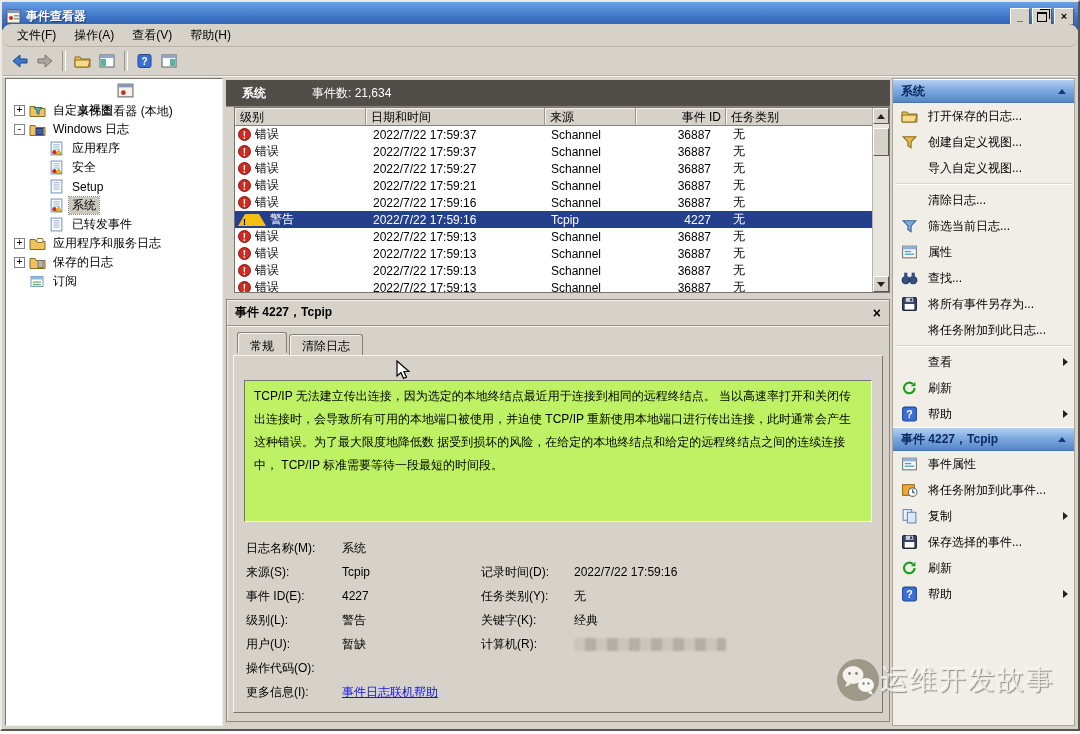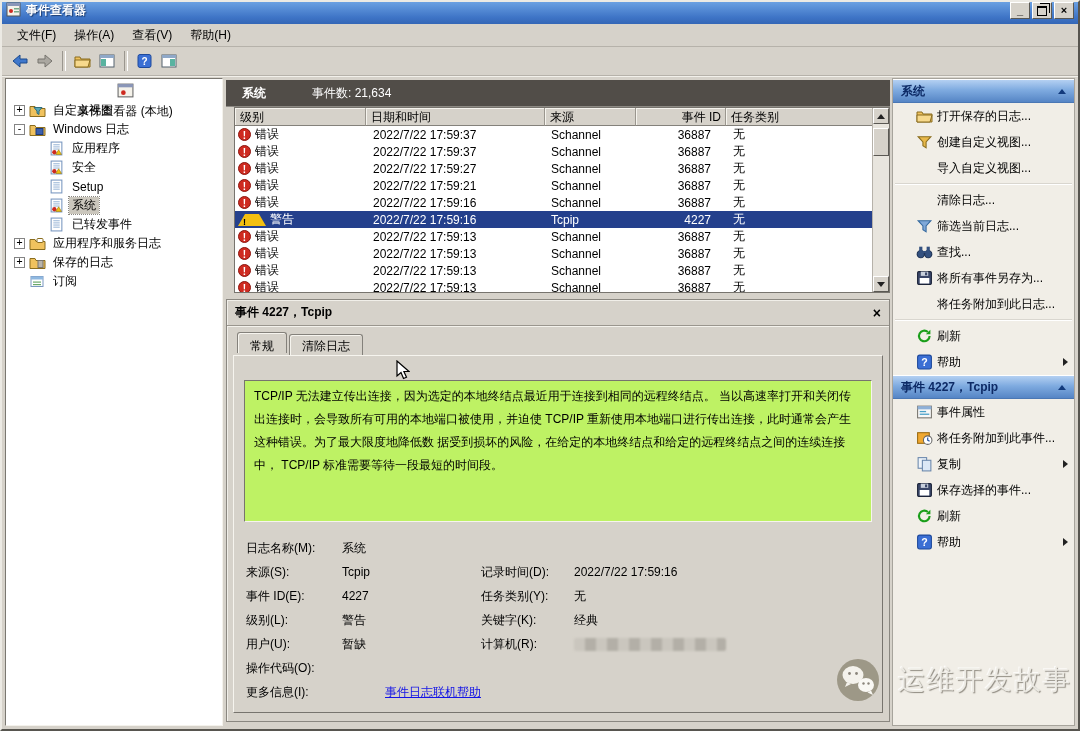--- a/index.html
+++ b/index.html
@@ -4,31 +4,31 @@
 <style>
   html,body{margin:0;padding:0;}
   body{width:1080px;height:734px;position:relative;background:#fff;
        font-family:"Liberation Sans","DejaVu Sans",sans-serif;font-size:12px;color:#000;
        -webkit-font-smoothing:antialiased;overflow:hidden;}
   .win{position:absolute;left:0;top:0;width:1080px;height:731px;background:#d6d2ca;
        border:2px solid;border-color:#eceae4 #57554f #57554f #eceae4;box-sizing:border-box;}
   
   .titlebar{position:absolute;left:0;top:0;right:0;height:28px;
             background:linear-gradient(180deg,#6aa0e2 0%,#3e74c6 55%,#2a5aa8 100%);
-            display:flex;align-items:flex-start;padding:0 4px;box-sizing:border-box;}
+            display:flex;align-items:center;padding:0 4px;box-sizing:border-box;}
   .titlebar .title{color:#fff;font-weight:bold;margin-left:5px;text-shadow:1px 1px 1px #1b3a6e;}
   .winbtns{margin-left:auto;display:flex;gap:2px;}
   .wb{width:20px;height:17px;background:#d6d2ca;border:1px solid;
       border-color:#fff #5a5853 #5a5853 #fff;font-size:11px;font-weight:bold;line-height:13px;
       text-align:center;font-family:"Liberation Sans",sans-serif;padding:0;cursor:default;}
   .restore-glyph{display:inline-block;width:8px;height:7px;border:1px solid #000;border-top:2px solid #000;
       box-shadow:2px -2px 0 -0px #d6d2ca,3px -3px 0 -0px #000;margin-top:3px;}
   
   .menubar{position:absolute;left:0;top:22px;right:0;height:22px;display:flex;align-items:center;
-           padding-left:6px;gap:0;background:#d6d2ca;border-bottom:1px solid #b6b2aa;}
+           padding-left:6px;gap:0;background:#d6d2ca;border-bottom:1px solid #b6b2aa;border-radius:9px;}
   .menu-item{padding:2px 9px;}
   .toolbar{position:absolute;left:0;top:45px;right:0;height:28px;display:flex;align-items:center;
            padding-left:6px;background:#d6d2ca;border-bottom:1px solid #b6b2aa;box-shadow:0 1px 0 #f2f0ea;}
   .tbtn{width:24px;height:22px;display:flex;align-items:center;justify-content:center;margin-right:1px;}
   .tsep{width:2px;height:20px;border-left:1px solid #9a968e;border-right:1px solid #fff;margin:0 4px;}
   
   .client{position:absolute;left:3px;top:76px;right:3px;bottom:3px;}
   .tree-pane{position:absolute;left:0;top:0;width:218px;bottom:0;background:#fff;
              border:1px solid;border-color:#7a7770 #f4f2ec #f4f2ec #7a7770;box-sizing:border-box;
              padding-top:3px;overflow:hidden;}
@@ -82,40 +82,40 @@
   .tab{padding:3px 12px 0;border:1px solid #84817b;border-bottom:none;background:#d6d2ca;
        border-radius:3px 3px 0 0;margin-right:2px;box-shadow:inset 1px 1px 0 #f6f4ee;}
   .tab.active{position:relative;top:-2px;padding-top:5px;z-index:4;}
   .tabpage{position:absolute;left:6px;top:55px;right:6px;bottom:8px;
            border:1px solid;border-color:#f6f4ee #77746e #77746e #f6f4ee;background:#d6d2ca;}
   .desc{margin:24px 10px 0;height:142px;border:1px solid;border-color:#77746e #f6f4ee #f6f4ee #77746e;
         padding:4px 9px;line-height:23px;overflow:hidden;box-sizing:border-box;background:#bef264;}
   .fields{margin:14px 0 0 12px;}
   .frow{display:flex;height:24px;align-items:center;}
   .fl1{width:96px;} .fv1{width:139px;} .fl2{width:93px;} .fv2{flex:1;}
-  .linkval a,.link{color:#1414e6;text-decoration:underline;text-align:right;}
+  .linkval a,.link{color:#1414e6;text-decoration:underline;}
   .blurval{display:inline-block;width:152px;height:13px;border-radius:2px;vertical-align:middle;
            background:repeating-linear-gradient(90deg,#cac6be 0 11px,#b3afa7 11px 22px);filter:blur(1.2px);}
   
   .actions{position:absolute;left:887px;top:0;right:0;bottom:0;background:#f1eee7;
            border:1px solid #a7a49c;box-sizing:border-box;overflow:hidden;}
   .a-header{height:21px;line-height:21px;font-weight:bold;padding-left:8px;border-bottom:1px solid #cac7c0;
             box-shadow:0 1px 0 #fff;}
   .a-sec-h{height:22px;background:linear-gradient(180deg,#b4d0f2 0%,#7fabe0 45%,#5585c5 100%);
            color:#0d2a66;font-weight:bold;display:flex;align-items:center;padding:0 8px;
            border-top:1px solid #fff;border-bottom:1px solid #4a77b4;}
   .a-sec-h .arr{margin-left:auto;width:0;height:0;border-left:4px solid transparent;
                 border-right:4px solid transparent;border-bottom:5px solid #123a7c;}
-  .a-item{height:26px;display:flex;align-items:center;padding:0 6px 0 8px;gap:4px;margin-left:15px;}
+  .a-item{height:26px;display:flex;align-items:center;padding:0 6px 0 8px;gap:10px;}
   .a-item .aicon{width:17px;height:16px;flex:0 0 17px;}
   .a-item .alabel{white-space:nowrap;overflow:hidden;}
   .a-item .sub{margin-left:auto;}
   .a-sep{height:0;border-top:1px solid #d9d6cf;border-bottom:1px solid #fff;margin:2px 2px;}
   
-  .watermark{position:absolute;left:836px;top:658px;display:flex;align-items:center;gap:18px;z-index:50;}
+  .watermark{position:absolute;left:836px;top:658px;display:flex;align-items:center;gap:1px;z-index:50;}
   .wm-text{font-size:27px;color:rgba(238,236,230,0.95);letter-spacing:2px;
            text-shadow:1px 1px 1px rgba(120,115,105,0.8),-1px -1px 0 rgba(255,255,255,0.7);}
   .cursor{position:absolute;left:396px;top:360px;z-index:60;}
 </style>
 </head>
 <body>
 
 <div class="win">
 
   <div class="titlebar">
@@ -500,20 +500,29 @@
         <span class="alabel">清除日志...</span>
       </div>
       <div class="a-item">
         <svg class="aicon" viewBox="0 0 16 14">
             <path d="M2 2h12l-4.5 5v5.5L6.5 10.5V7z" fill="#7fa8d8" stroke="#35699f"></path>
           </svg>
         <span class="alabel">筛选当前日志...</span>
       </div>
       <div class="a-item">
         <svg class="aicon" viewBox="0 0 16 14">
+            <rect x="1.5" y="1.5" width="13" height="11" fill="#f7f7f7" stroke="#77746e"></rect>
+            <rect x="1.5" y="1.5" width="13" height="3" fill="#8fb0d8"></rect>
+            <rect x="3.5" y="6" width="6" height="1.2" fill="#4aa0c8"></rect>
+            <rect x="3.5" y="8.5" width="9" height="1.2" fill="#4aa0c8"></rect>
+          </svg>
+        <span class="alabel">属性</span>
+      </div>
+      <div class="a-item">
+        <svg class="aicon" viewBox="0 0 16 14">
             <circle cx="4.5" cy="9" r="3.4" fill="#33507f" stroke="#1b2f52"></circle>
             <circle cx="11.5" cy="9" r="3.4" fill="#33507f" stroke="#1b2f52"></circle>
             <rect x="3" y="2" width="3" height="5" fill="#33507f"></rect>
             <rect x="10" y="2" width="3" height="5" fill="#33507f"></rect>
             <rect x="6" y="6" width="4" height="2" fill="#33507f"></rect>
           </svg>
         <span class="alabel">查找...</span>
       </div>
       <div class="a-item">
         <svg class="aicon" viewBox="0 0 16 14">
@@ -522,20 +531,25 @@
             <rect x="8.5" y="1.8" width="2" height="2.6" fill="#3a4668"></rect>
             <rect x="3.5" y="7" width="9" height="5.2" fill="#fff"></rect>
           </svg>
         <span class="alabel">将所有事件另存为...</span>
       </div>
       <div class="a-item">
         <span class="aicon"></span>
         <span class="alabel">将任务附加到此日志...</span>
       </div>
       <div class="a-sep"></div>
+      <div class="a-item">
+        <span class="aicon"></span>
+        <span class="alabel">查看</span>
+        <span class="sub tri-r"></span>
+      </div>
       <div class="a-item">
         <svg class="aicon" viewBox="0 0 16 14">
             <path d="M12.8 7a5 5 0 1 1-1.6-3.7" fill="none" stroke="#1a9e1a" stroke-width="2"></path>
             <path d="M13.5 1.2v4.2h-4.2z" fill="#1a9e1a"></path>
           </svg>
         <span class="alabel">刷新</span>
       </div>
       <div class="a-item">
         <svg class="aicon" viewBox="0 0 16 14">
             <rect x="1.5" y="0.5" width="13" height="13" rx="2" fill="#3b6fd4" stroke="#1f4a9c"></rect>

